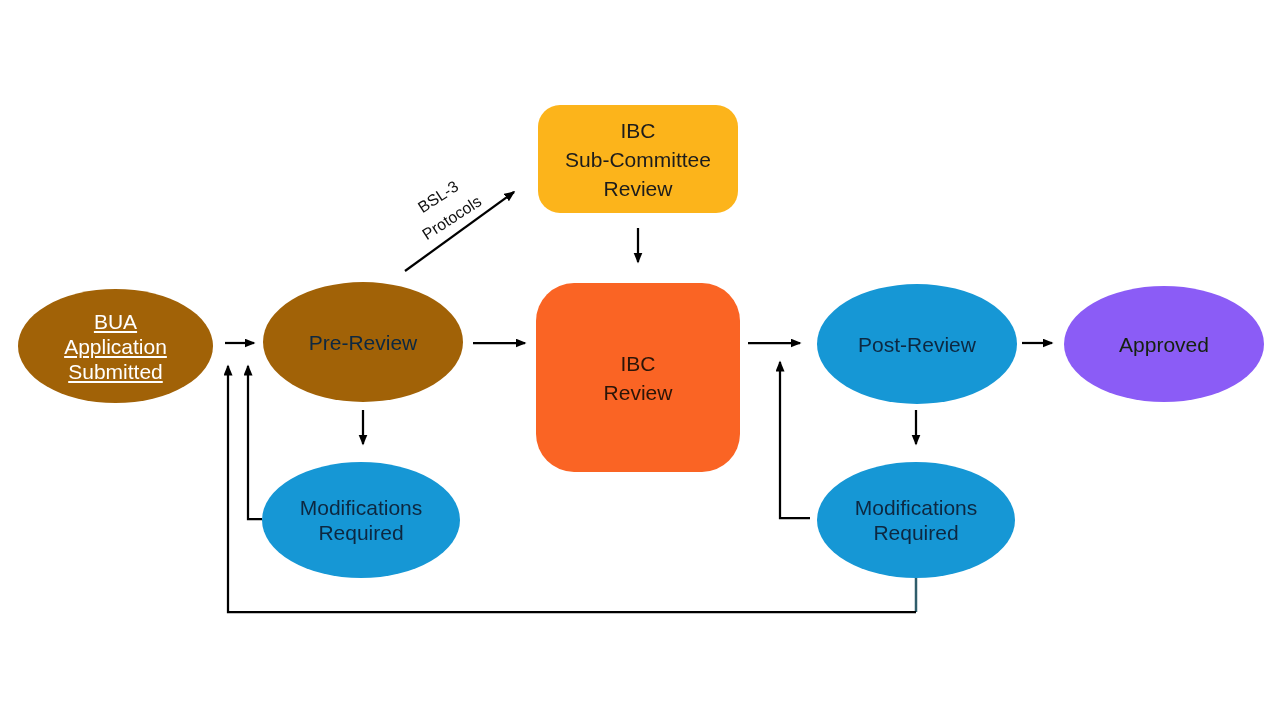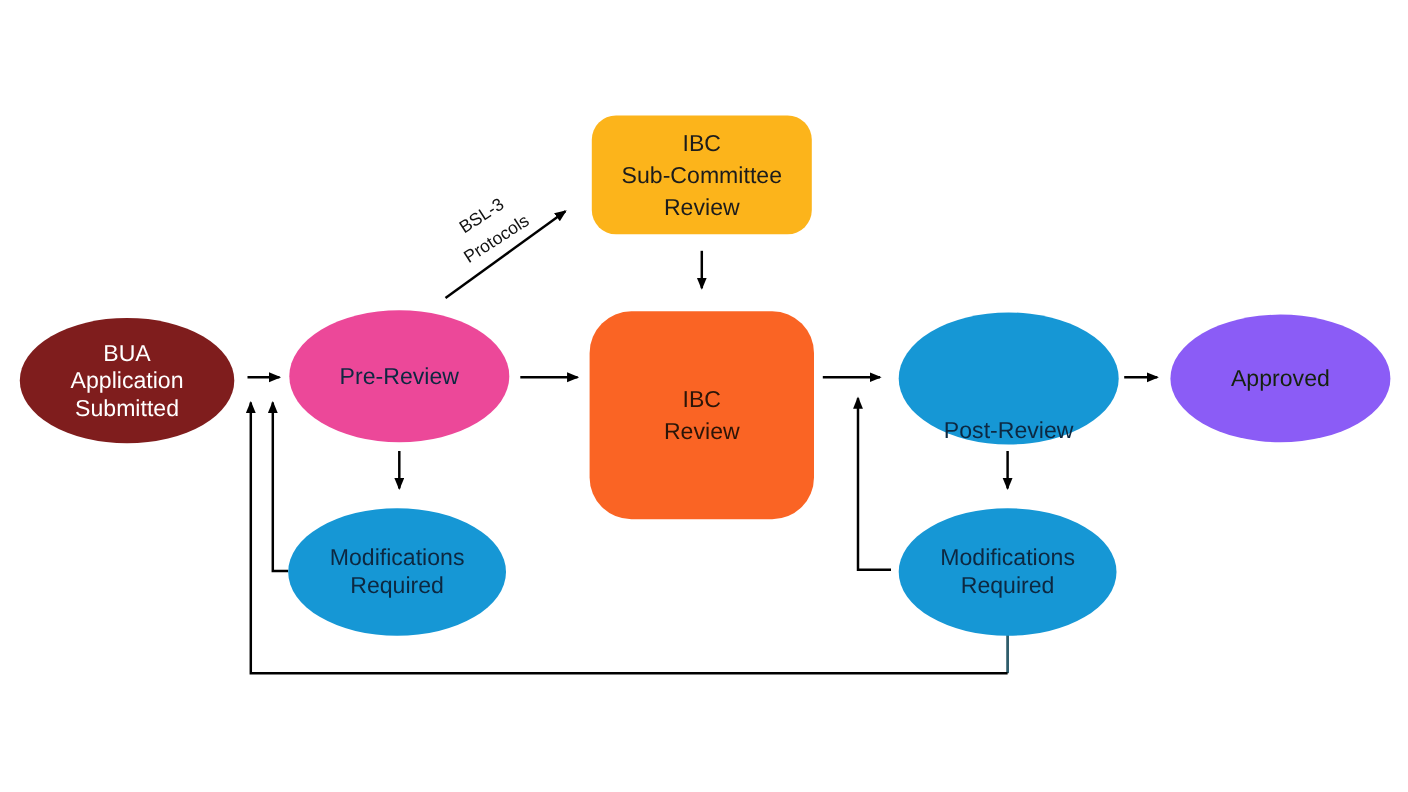--- a/index.html
+++ b/index.html
@@ -85,42 +85,42 @@
 
   <polyline points="262,519 248,519 248,366" fill="none" stroke="#000" stroke-width="2.25" marker-end="url(#arrowhead)"></polyline>
 
   <polyline points="810,518 780,518 780,362" fill="none" stroke="#000" stroke-width="2.25" marker-end="url(#arrowhead)"></polyline>
 
   <line x1="916" y1="575" x2="916" y2="612" stroke-width="2.5" stroke="#2F5D6B"></line>
 
   <polyline points="916,612 228,612 228,366" fill="none" stroke="#000" stroke-width="2.25" marker-end="url(#arrowhead)"></polyline>
 </svg>
 
-<div class="node ellipse" id="node-bua" style="background-color: #7f1d1d;">
+<div class="node ellipse" id="node-bua" style="background-color: #a16207; text-decoration: underline;">
   <span>BUA
 Application
 Submitted</span>
 </div>
 
-<div class="node ellipse" id="node-pre-review" style="background-color: #ec4899;">
+<div class="node ellipse" id="node-pre-review" style="background-color: #a16207;">
   <span>Pre-Review</span>
 </div>
 
 <div class="node rounded-box" id="node-subcommittee" style="background-color: rgb(252, 180, 27);">
   <span>IBC
 Sub-Committee
 Review</span>
 </div>
 
 <div class="node" id="node-ibc-review" style="background-color: rgb(250, 100, 36);">
   <span>IBC
 Review</span>
 </div>
 
-<div class="node ellipse" id="node-post-review" style="background-color: rgb(22, 151, 213); align-items: flex-end;">
+<div class="node ellipse" id="node-post-review" style="background-color: rgb(22, 151, 213);">
   <span>Post-Review</span>
 </div>
 
 <div class="node ellipse" id="node-approved" style="background-color: #8b5cf6;">
   <span>Approved</span>
 </div>
 
 <div class="node ellipse" id="node-mods-left" style="background-color: rgb(22, 151, 213);">
   <span>Modifications
 Required</span>

